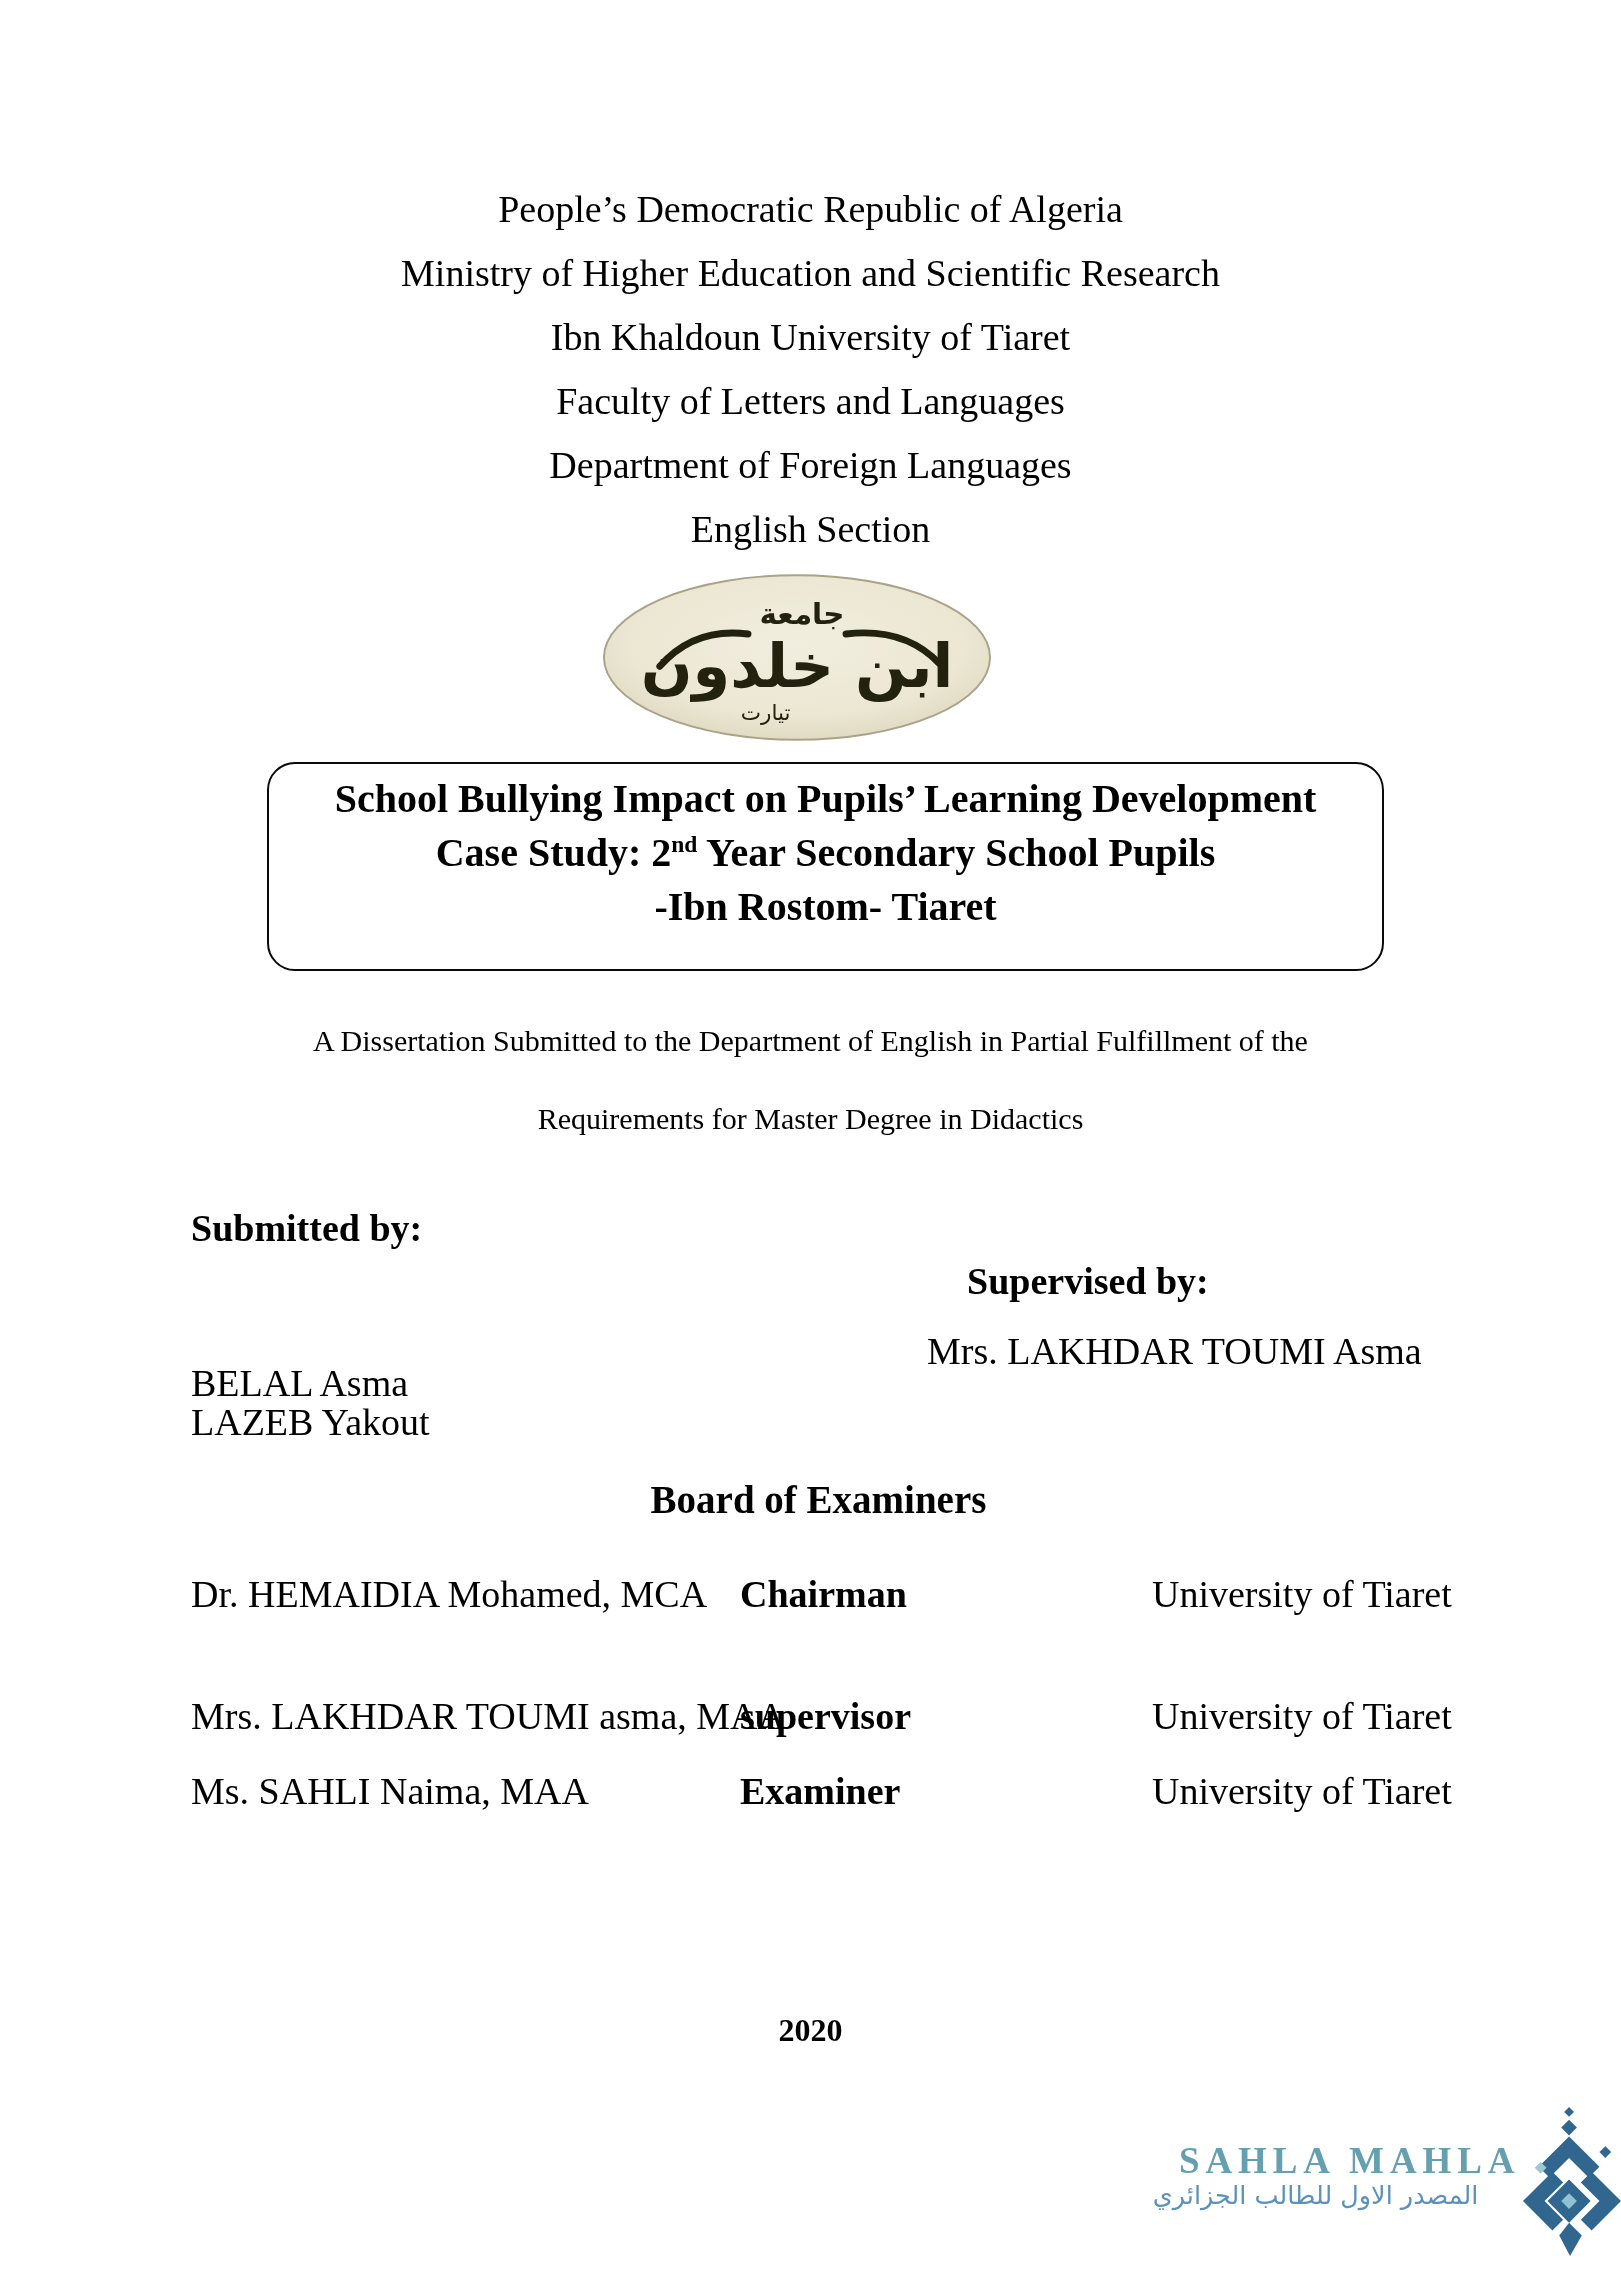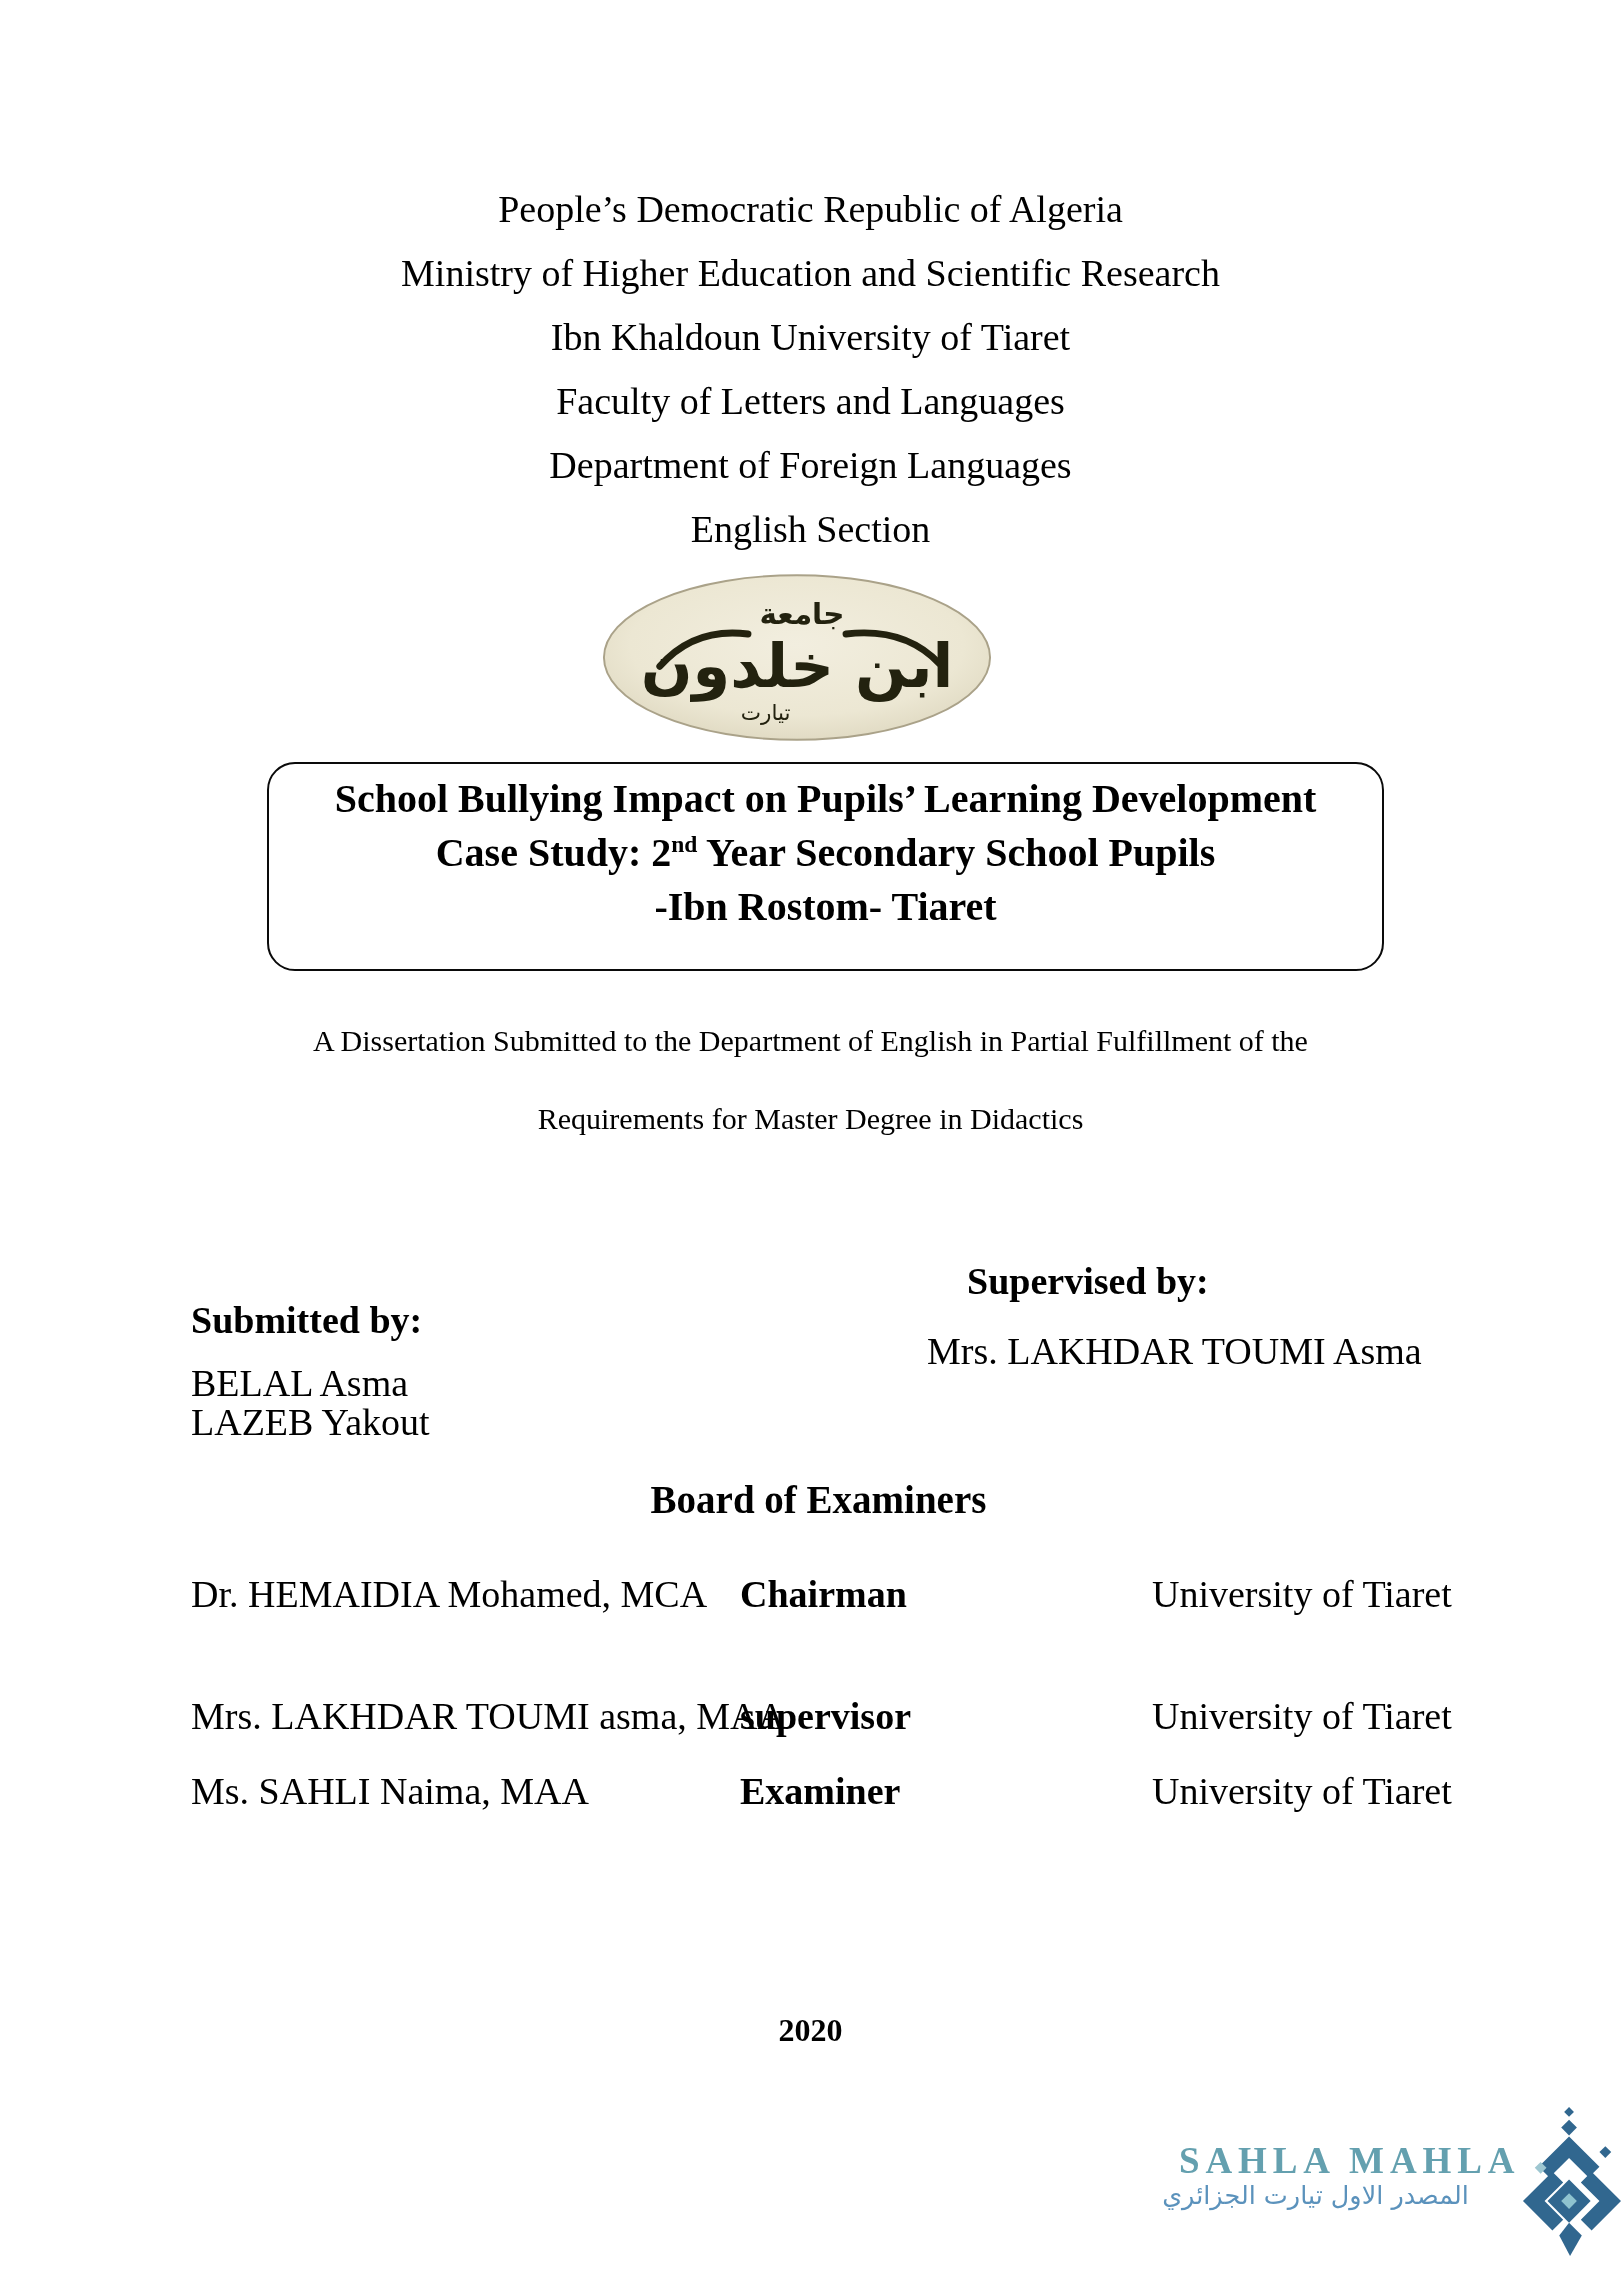--- a/index.html
+++ b/index.html
@@ -27,21 +27,21 @@
     text-align:center;font-weight:bold;font-size:40px;line-height:54px;
     padding-top:8px;
   }
   .title-box sup{font-size:23.5px;vertical-align:super;line-height:0;}
 
   .statement{top:1002px;font-size:30px;line-height:78px;}
 
   .label{font-weight:bold;}
   .t-row{white-space:nowrap;font-size:38px;}
 
-  .submitted-label{left:191px;top:1298px;}
+  .submitted-label{left:191px;top:1206px;}
   .supervised-label{left:967px;top:1259px;}
   .submitter-1{left:191px;top:1329px;margin-top:32px;}
   .supervisor-name{left:927px;top:1329px;}
   .submitter-2{left:191px;top:1400px;}
 
   .board-title{top:1477px;font-weight:bold;font-size:39px;padding-left:8px;}
 
   .board-row{left:0;width:1621px;height:49px;}
   .board-row .name{position:absolute;left:191px;white-space:nowrap;}
   .board-row .role{position:absolute;left:740px;width:157px;text-align:center;font-weight:bold;white-space:nowrap;}
@@ -124,21 +124,21 @@
   </div>
   <div class="abs t-row board-row board-row-3">
     <span class="name">Ms. SAHLI Naima, MAA</span>
     <span class="role">Examiner</span>
     <span class="univ">University of Tiaret</span>
   </div>
 
   <div class="abs centered year">2020</div>
 
   <div class="abs brand">SAHLA MAHLA</div>
-  <div class="abs tagline">المصدر الاول تيارت الجزائري</div>
+  <div class="abs tagline">المصدر الاول للطالب الجزائري</div>
   <div class="abs logo-mark">
     <svg width="122" height="149" viewBox="0 0 124 152" xmlns="http://www.w3.org/2000/svg">
       <g fill="#31678f">
         <polygon points="59,0 64,5 59,10 54,5"></polygon>
         <polygon points="59,13 67,21 59,29 51,21"></polygon>
         <polygon points="59,30 90,61 79,72 59,52 39,72 28,61"></polygon>
         <polygon points="12,96 42,66 53,77 34,96 53,115 42,126"></polygon>
         <polygon points="112,96 82,66 71,77 90,96 71,115 82,126"></polygon>
         <polygon points="59,74 81,96 59,118 37,96"></polygon>
         <polygon points="59,118 72,131 60,152 49,131"></polygon>

